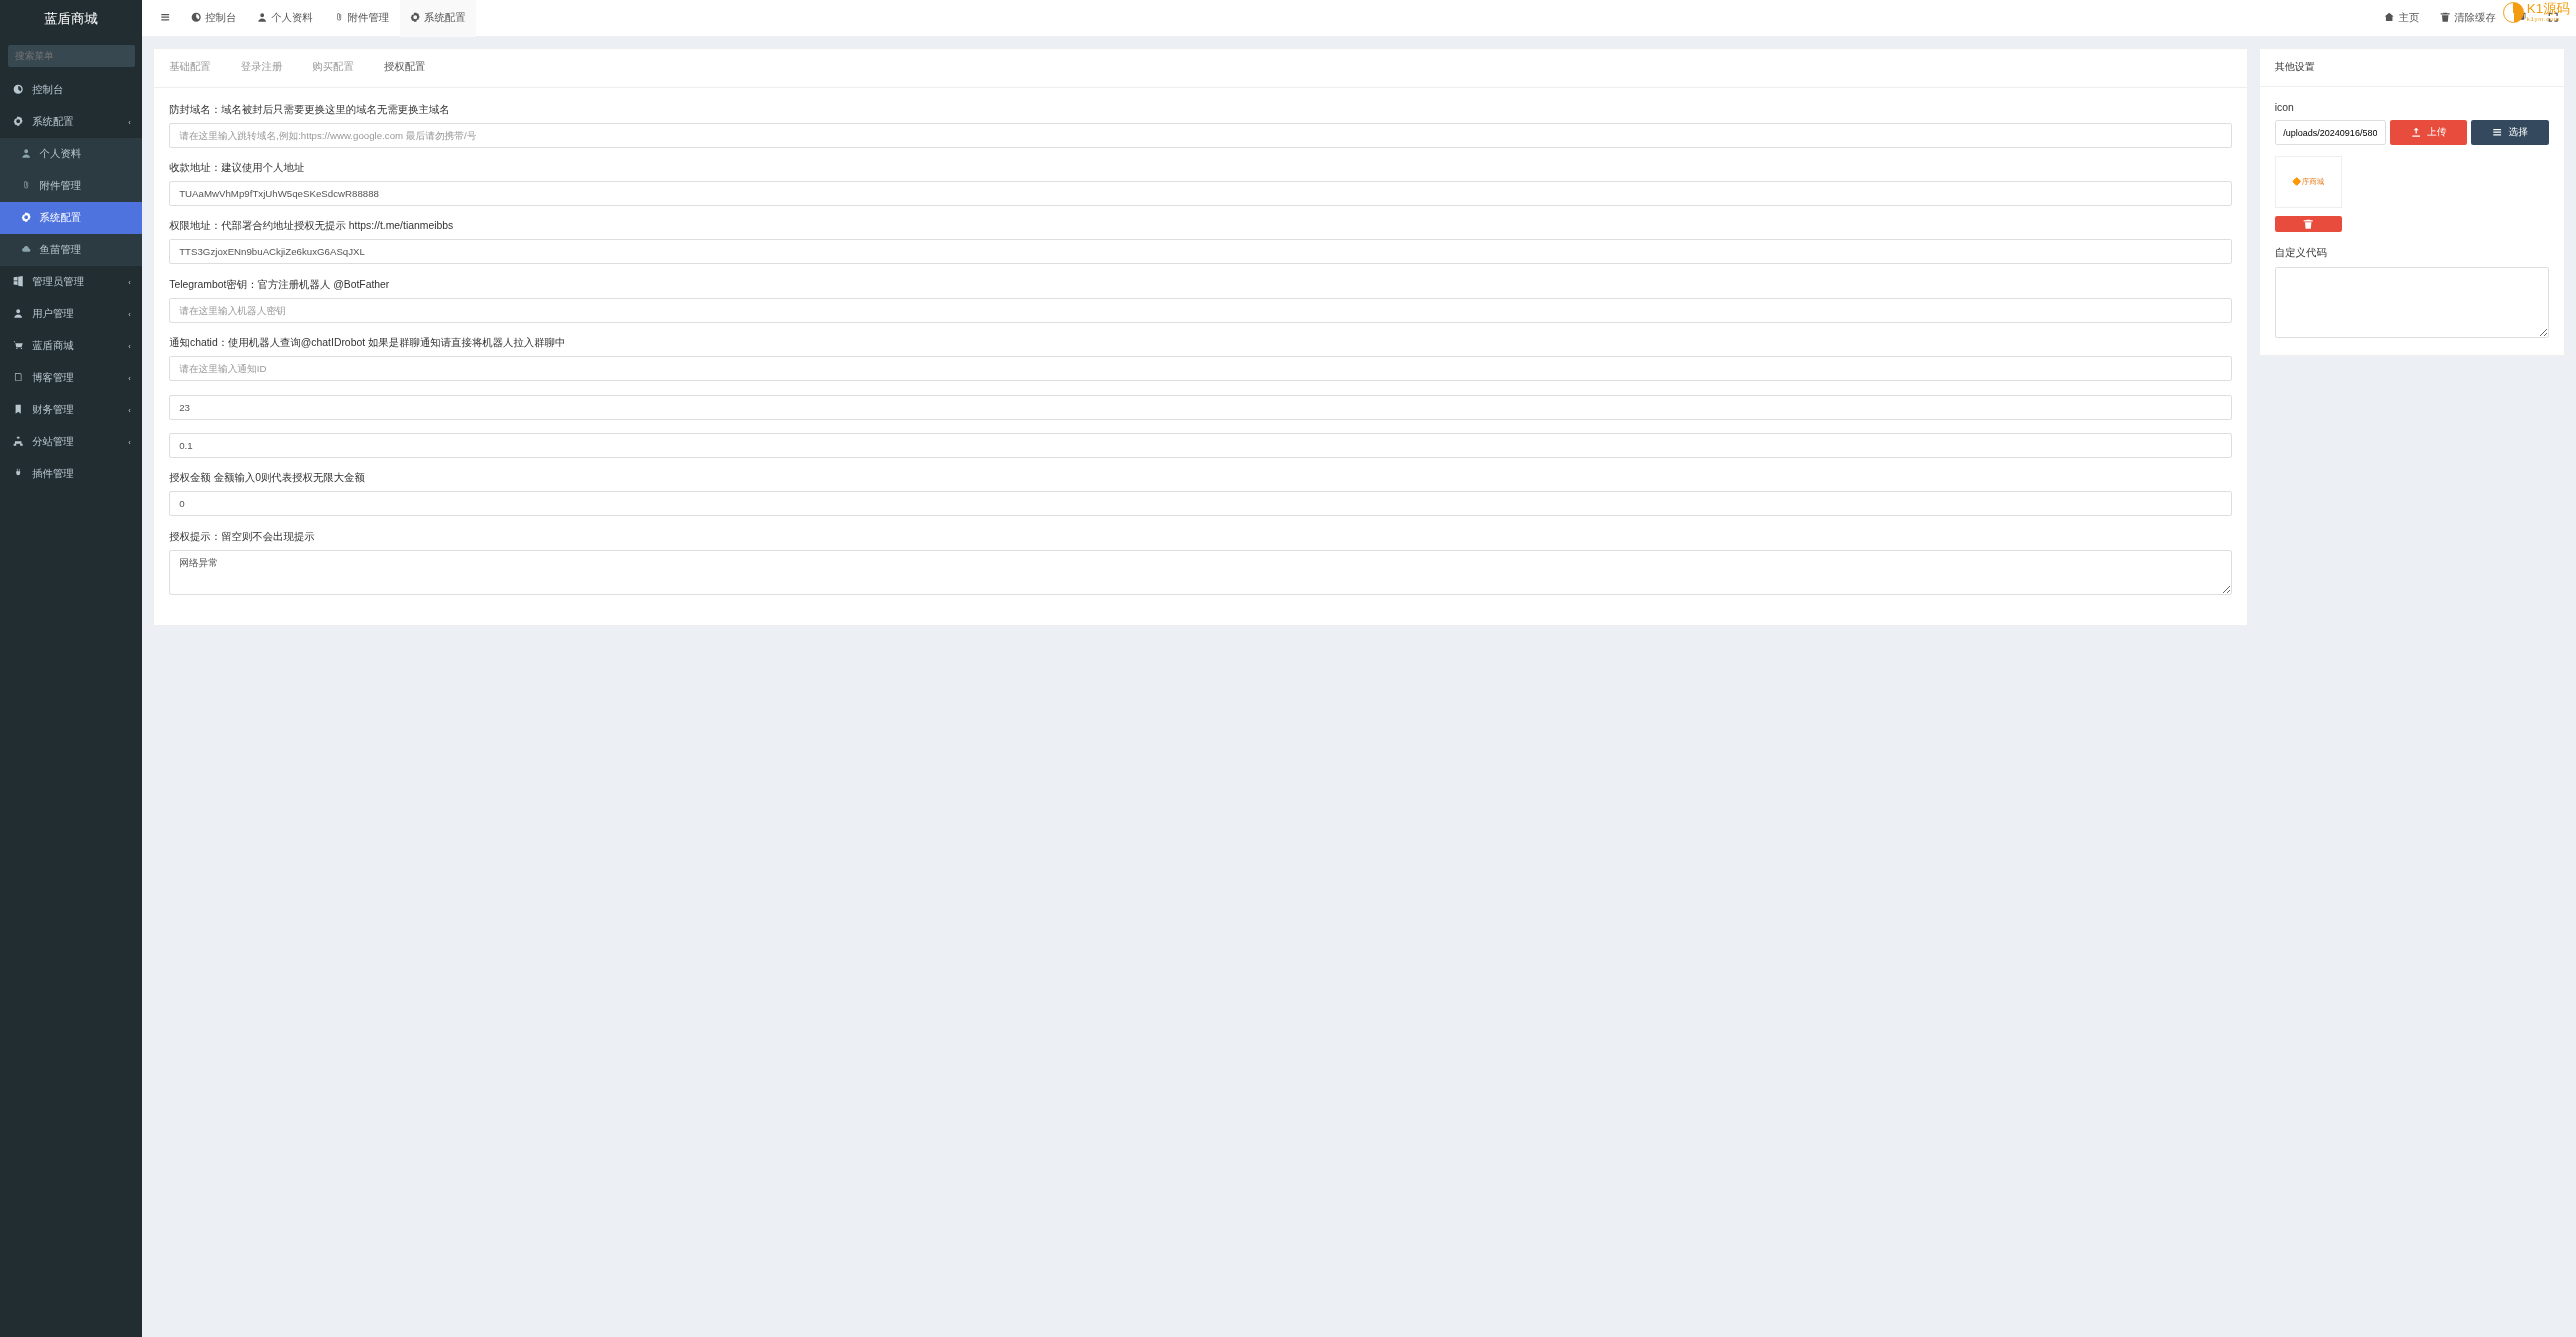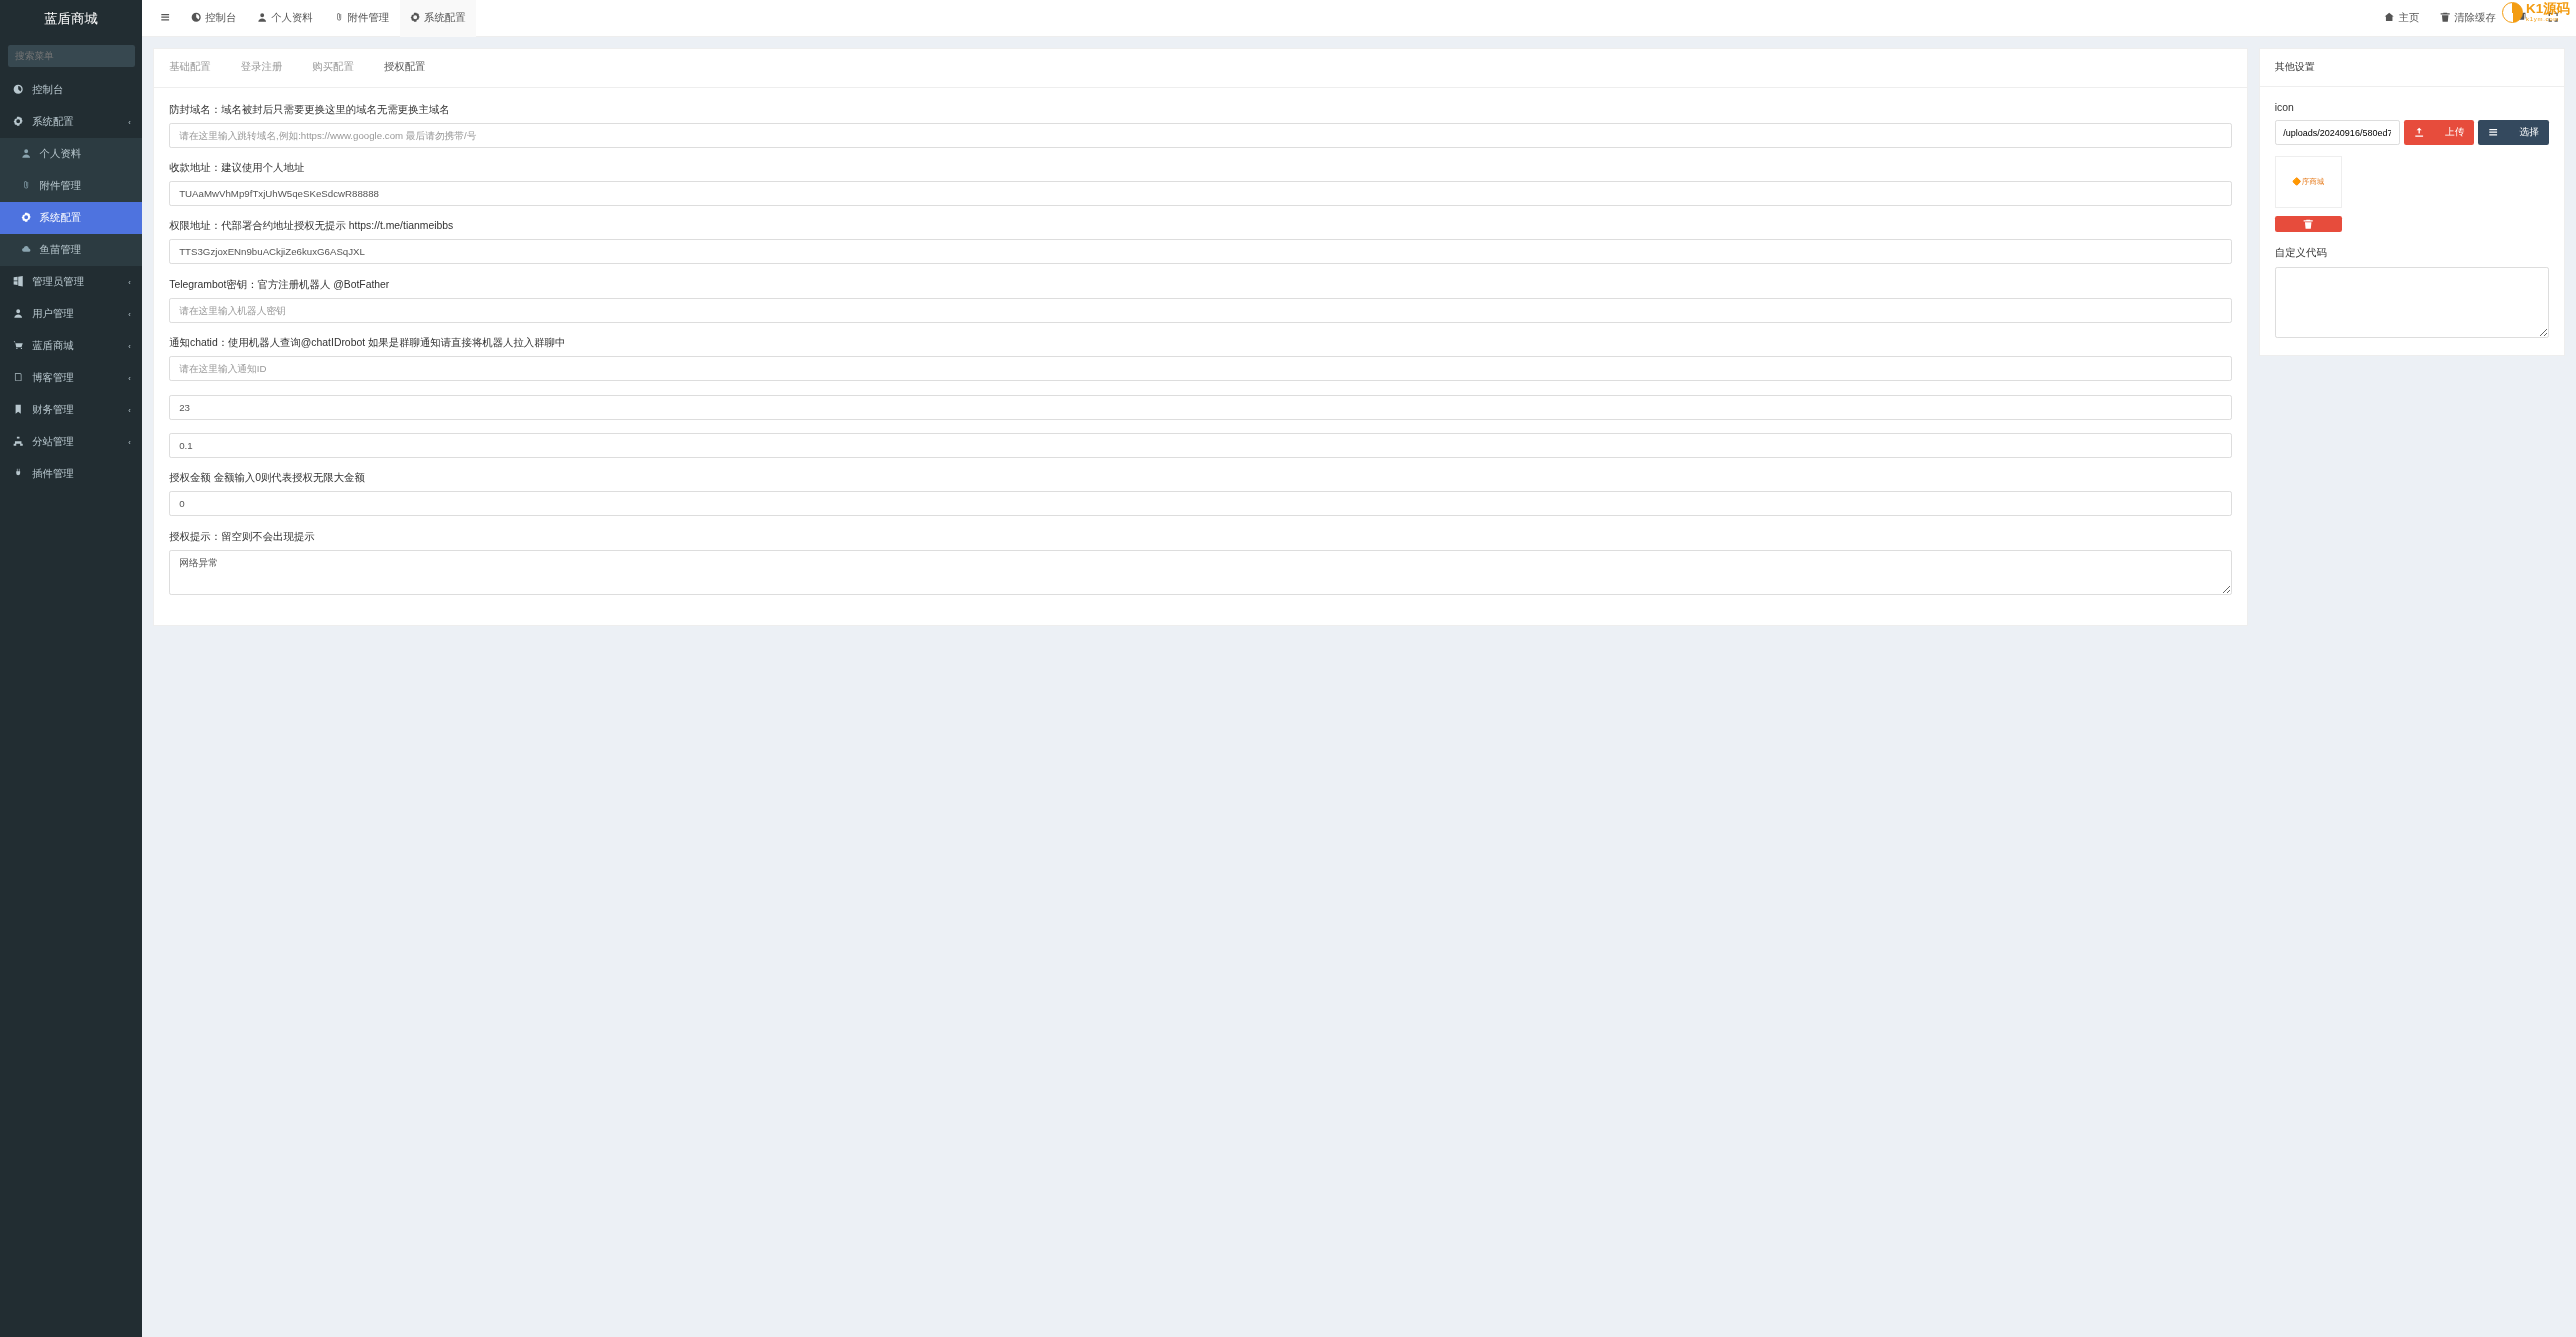--- a/index.html
+++ b/index.html
@@ -48,32 +48,32 @@
 .form-control { width: 100%; height: 25px; padding: 4.5px 9px; border: 0.7px solid #ddd; border-radius: 2.2px; font-size: 9.7px; color: #555; background: #fff; }
 .form-control::placeholder { color: #999; }
 textarea.form-control { height: 45px; resize: vertical; padding-top: 6px; }
 
 .card { background: #fff; border: 0.7px solid #eee; }
 .card-header { padding: 11.2px 15px; border-bottom: 0.7px solid #eee; font-size: 10px; color: #333; }
 .card-body { padding: 15px; }
 .card-body .fg-label { display:block; margin-bottom: 7.5px; color:#333; }
 .input-row { display: flex; gap: 3.7px; margin-bottom: 11.2px; }
 .input-row input { flex: 1; height: 25px; padding: 4.5px 7.5px; border: 0.7px solid #ddd; border-radius: 2.2px; font-size: 9px; min-width: 0; }
-.btn { height: 25px; padding: 0 10px; border: none; border-radius: 2.2px; cursor: pointer; font-size: 9.7px; display: inline-flex; align-items: center; gap: 21px; color: #fff; }
+.btn { height: 25px; padding: 0 21px; border: none; border-radius: 2.2px; cursor: pointer; font-size: 9.7px; display: inline-flex; align-items: center; gap: 6px; color: #fff; }
 .btn-danger { background: #e74c3c; }
 .btn-dark { background: #34495e; }
 .img-preview { width: 67px; height: 52px; border: 0.7px solid #eee; display: flex; align-items: center; justify-content: center; margin-bottom: 7.5px; background: #fff; }
 .img-preview .ph { font-size: 7.5px; color: #e67e22; }
 .btn-del-row { width: 67px; height: 16.4px; background: #e74c3c; border-radius: 2.2px; display: flex; align-items: center; justify-content: center; color:#fff; cursor:pointer; margin-bottom: 13.4px; font-size: 9px;}
 textarea.code-area { width: 100%; height: 71px; border: 0.7px solid #ddd; border-radius: 2.2px; resize: both; }
 
 
 .watermark { position: fixed; top: 1.5px; right: 6px; display:flex; align-items:center; gap:3px; pointer-events:none; }
 .watermark .wm-circ { width:21px; height:21px; border-radius:50%; background: conic-gradient(#f39c12 0 50%, #fff 50% 100%); border:0.7px solid #f39c12; }
-.watermark .wm-txt { color:#f39c12; font-weight:bold; font-size:13.4px; line-height:1; }
+.watermark .wm-txt { color:#f39c12; font-weight:normal; font-size:13.4px; line-height:1; }
 .watermark .wm-sub { color:#f39c12; font-size:6px; letter-spacing:0.7px; }
 
 svg { width: 10.4px; height: 10.4px; fill: currentColor; }
 </style>
 </head>
 <body>
 
 <div class="app">
 
   <aside class="sidebar">

